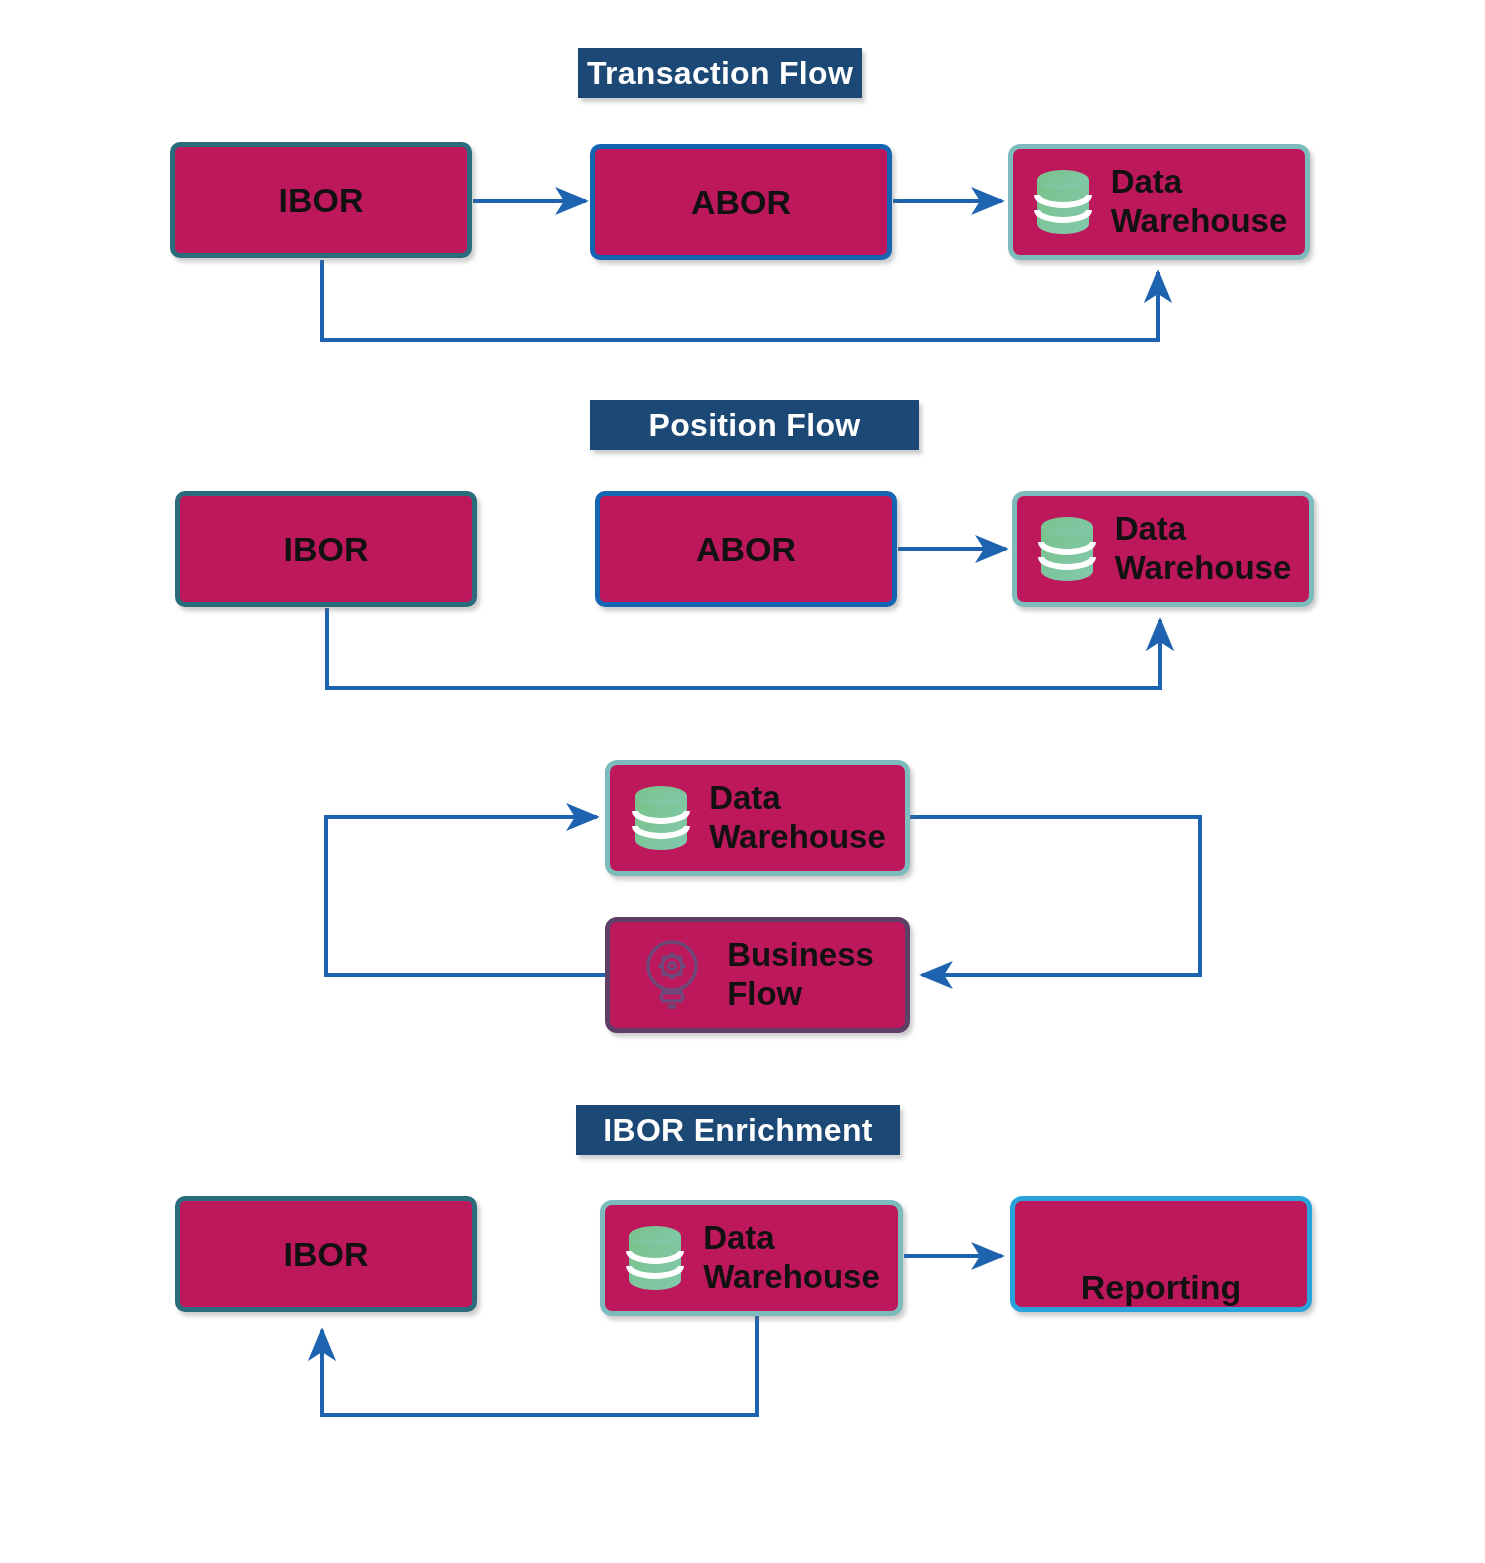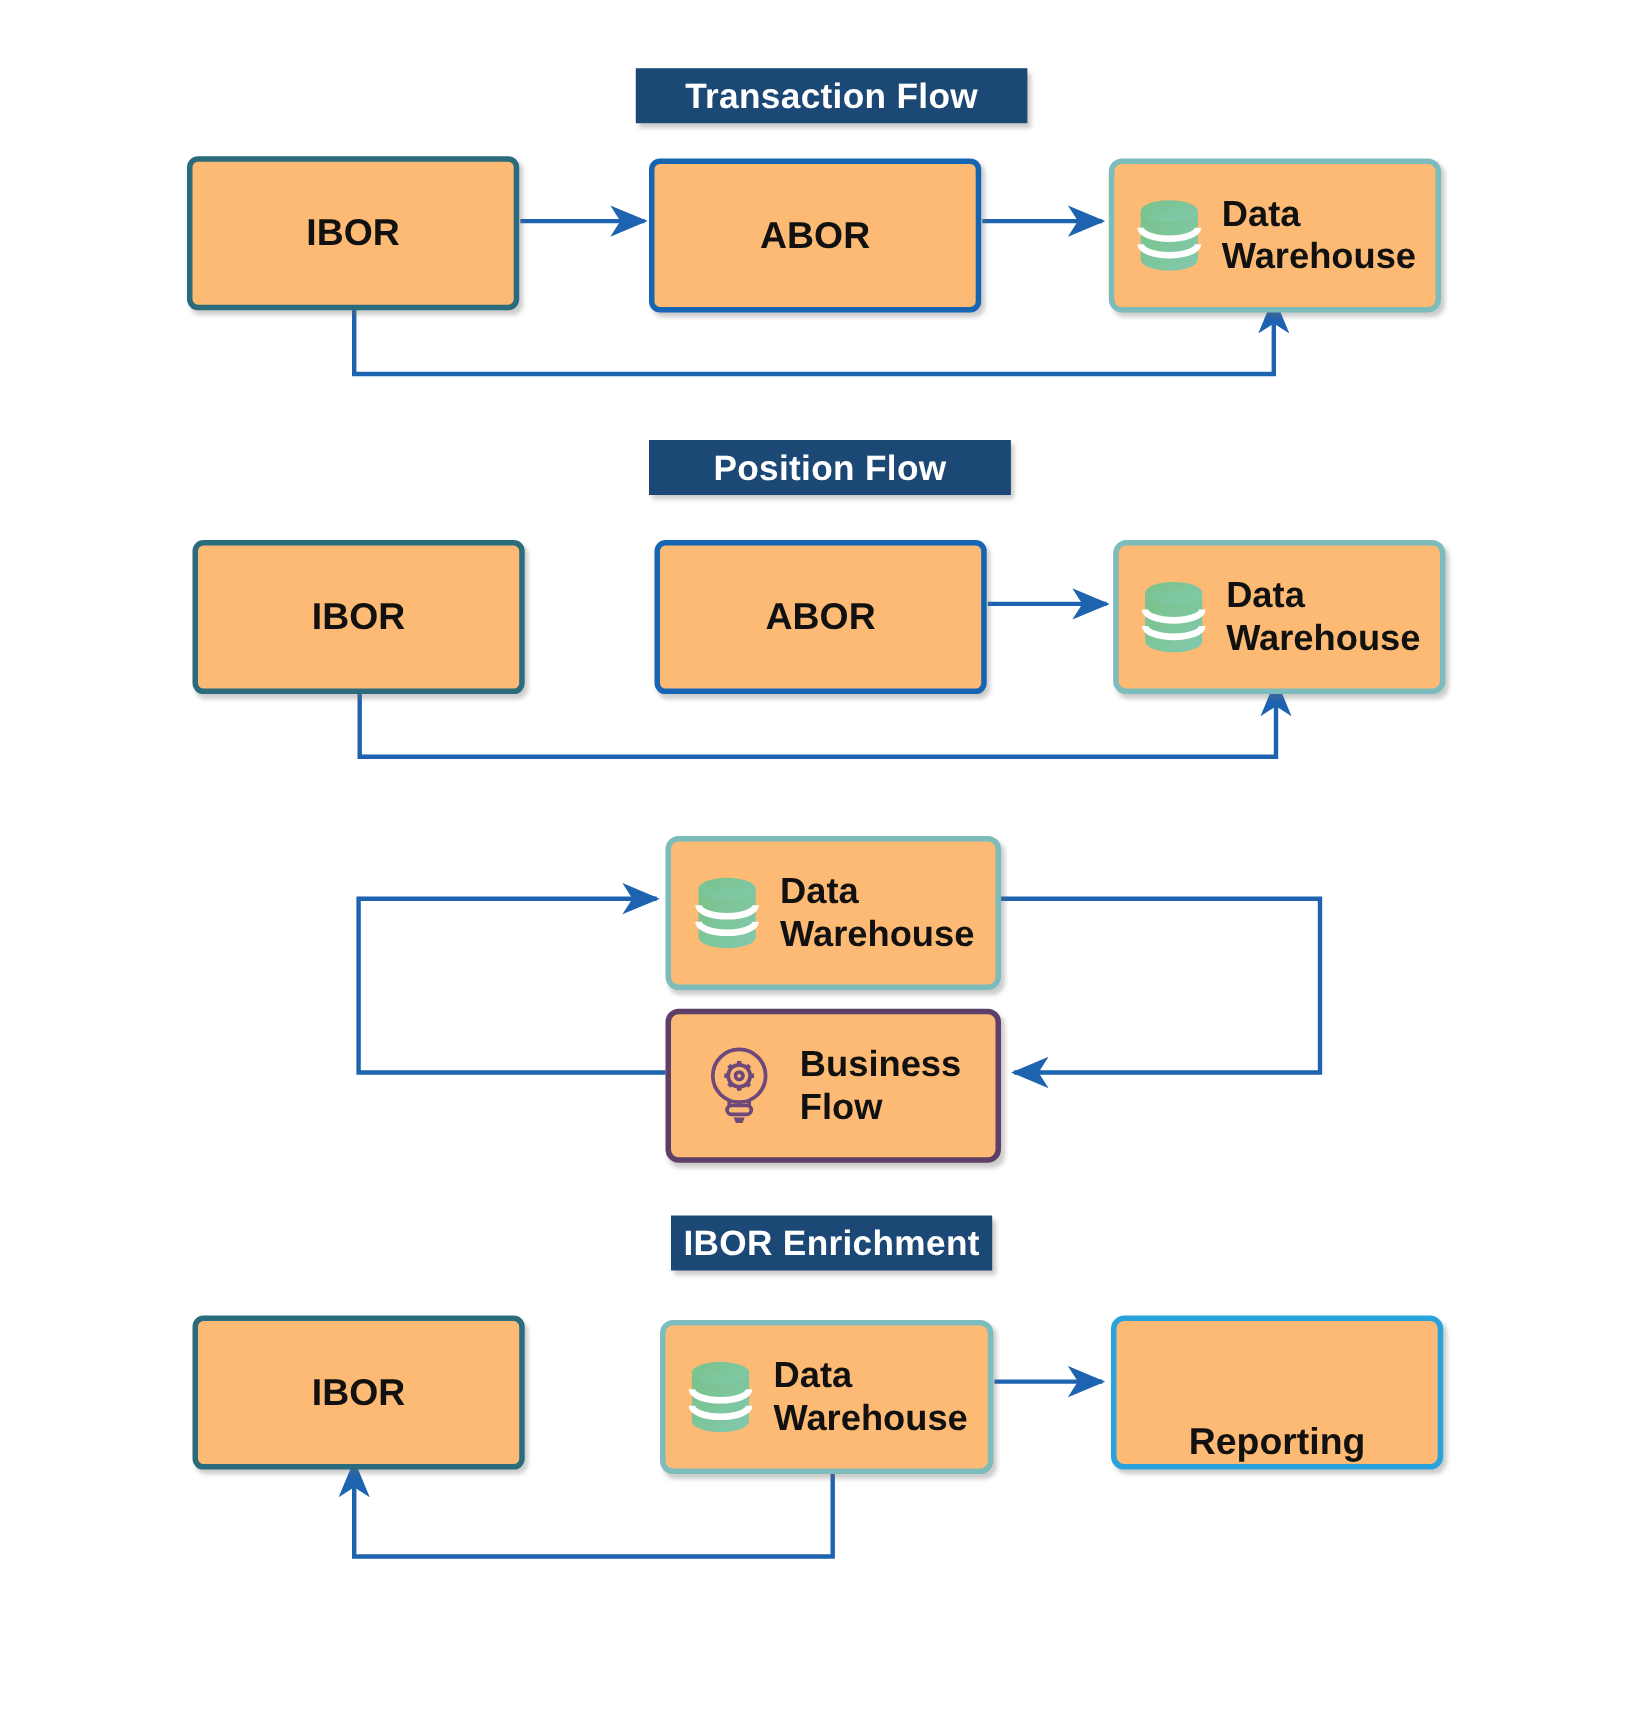--- a/index.html
+++ b/index.html
@@ -16,21 +16,21 @@
   .connectors .arrowhead{fill:var(--arrow);stroke:none;}
 
   .header{
     position:absolute;height:50px;background:var(--header-bg);color:var(--header-text);
     font-size:32px;font-weight:700;line-height:50px;text-align:center;
     box-shadow:3px 4px 4px rgba(110,110,110,.35);
     letter-spacing:.3px;
   }
 
   .node{
-    position:absolute;width:302px;height:140px;background:#fdba74;
+    position:absolute;width:302px;height:116px;background:#be185d;
     border:5px solid #000;border-radius:10px;box-sizing:border-box;
     display:flex;align-items:center;justify-content:center;gap:16px;
     box-shadow:3px 4px 4px rgba(110,110,110,.35);
     color:var(--node-text);
   }
   .node .label{font-size:34px;font-weight:700;}
   .node .lines{display:flex;flex-direction:column;line-height:1.17;}
   .node .lines span{font-size:33px;font-weight:700;}
   .b-ibor{border-color:var(--ibor-border);}
   .b-abor{border-color:var(--abor-border);align-items:center;}
@@ -58,23 +58,23 @@
     <path d="M898,549 H1006" marker-end="url(#ah)"></path>
     <path d="M327,608 V688 H1160 V620" marker-end="url(#ah)"></path>
 
     <path d="M605,975 H326 V817 H597" marker-end="url(#ah)"></path>
     <path d="M910,817 H1200 V975 H922" marker-end="url(#ah)"></path>
 
     <path d="M904,1256 H1002" marker-end="url(#ah)"></path>
     <path d="M757,1316 V1415 H322 V1330" marker-end="url(#ah)"></path>
   </svg>
 
-  <div class="header" style="left:578px;top:62px;width:356px">Transaction Flow</div>
+  <div class="header" style="left:578px;top:48px;width:284px">Transaction Flow</div>
   <div class="header" style="left:590px;top:400px;width:329px">Position Flow</div>
-  <div class="header" style="left:610px;top:1105px;width:292px">IBOR Enrichment</div>
+  <div class="header" style="left:576px;top:1105px;width:324px">IBOR Enrichment</div>
 
   <div class="node b-ibor" style="left:170px;top:142px">
     <span class="label">IBOR</span>
   </div>
   <div class="node b-abor" style="left:590px;top:144px">
     <span class="label">ABOR</span>
   </div>
   <div class="node b-dw" style="left:1008px;top:144px">
     <svg class="icon" width="64" height="68" viewBox="0 0 64 68">
       <defs>

